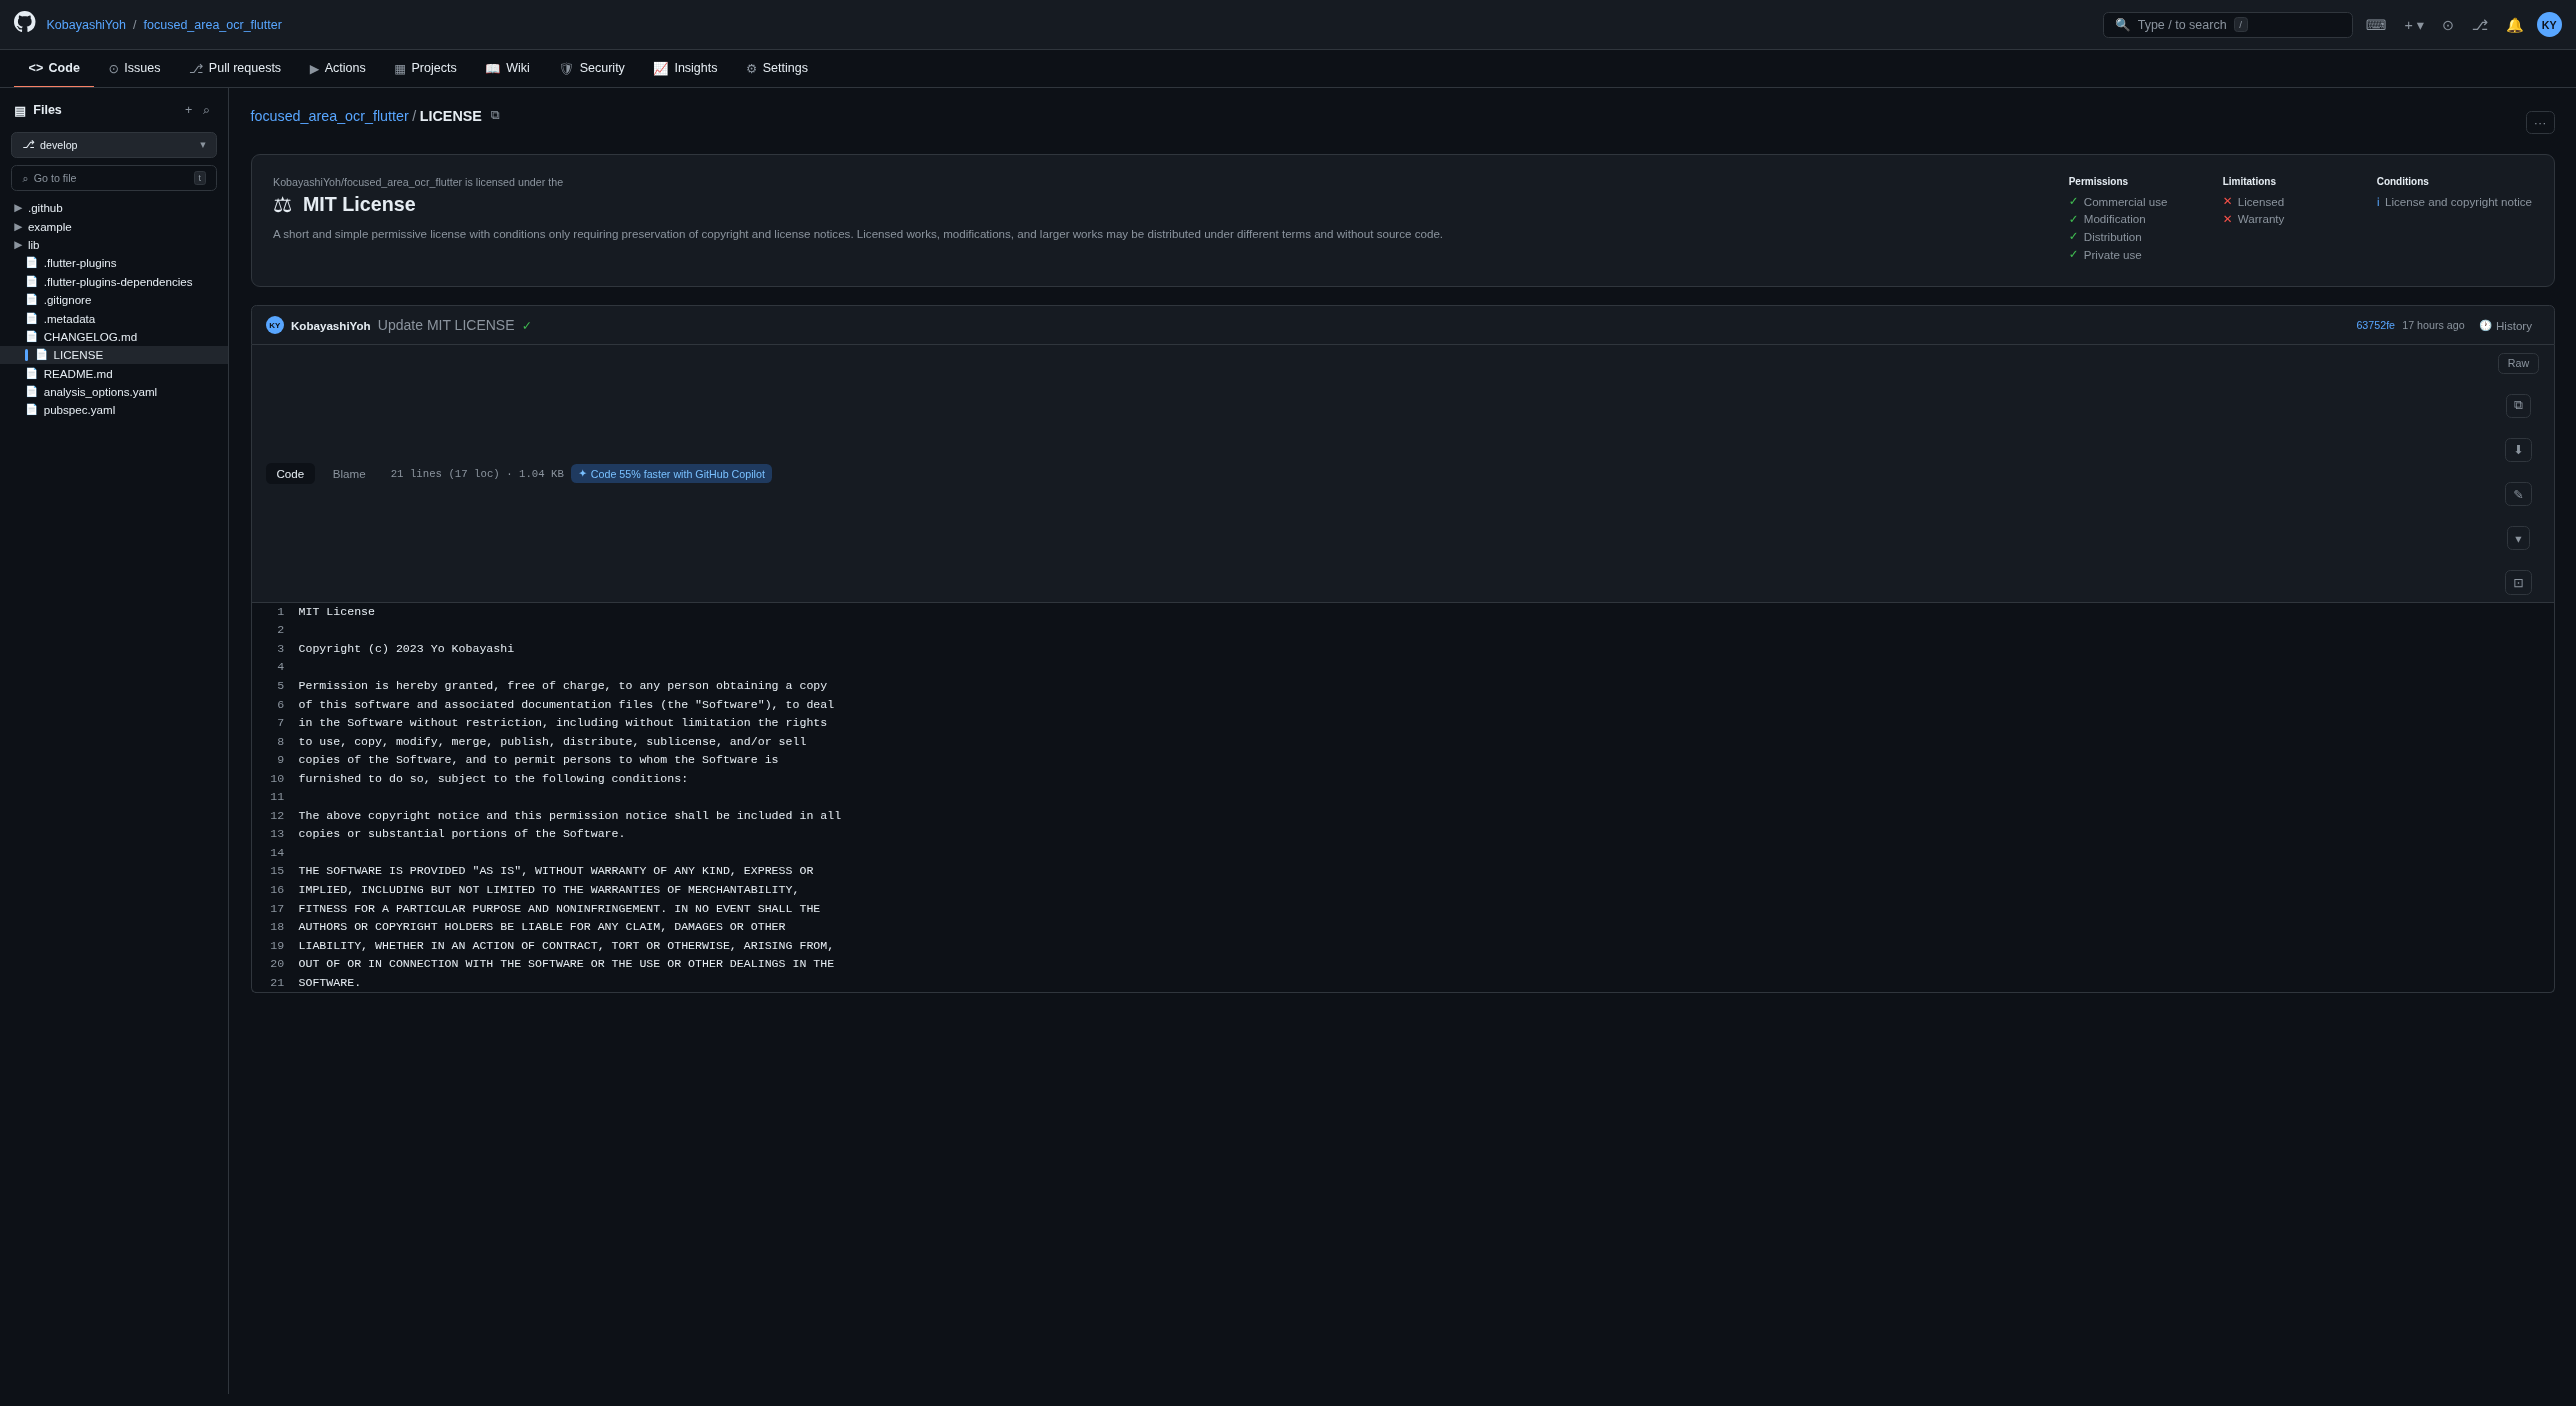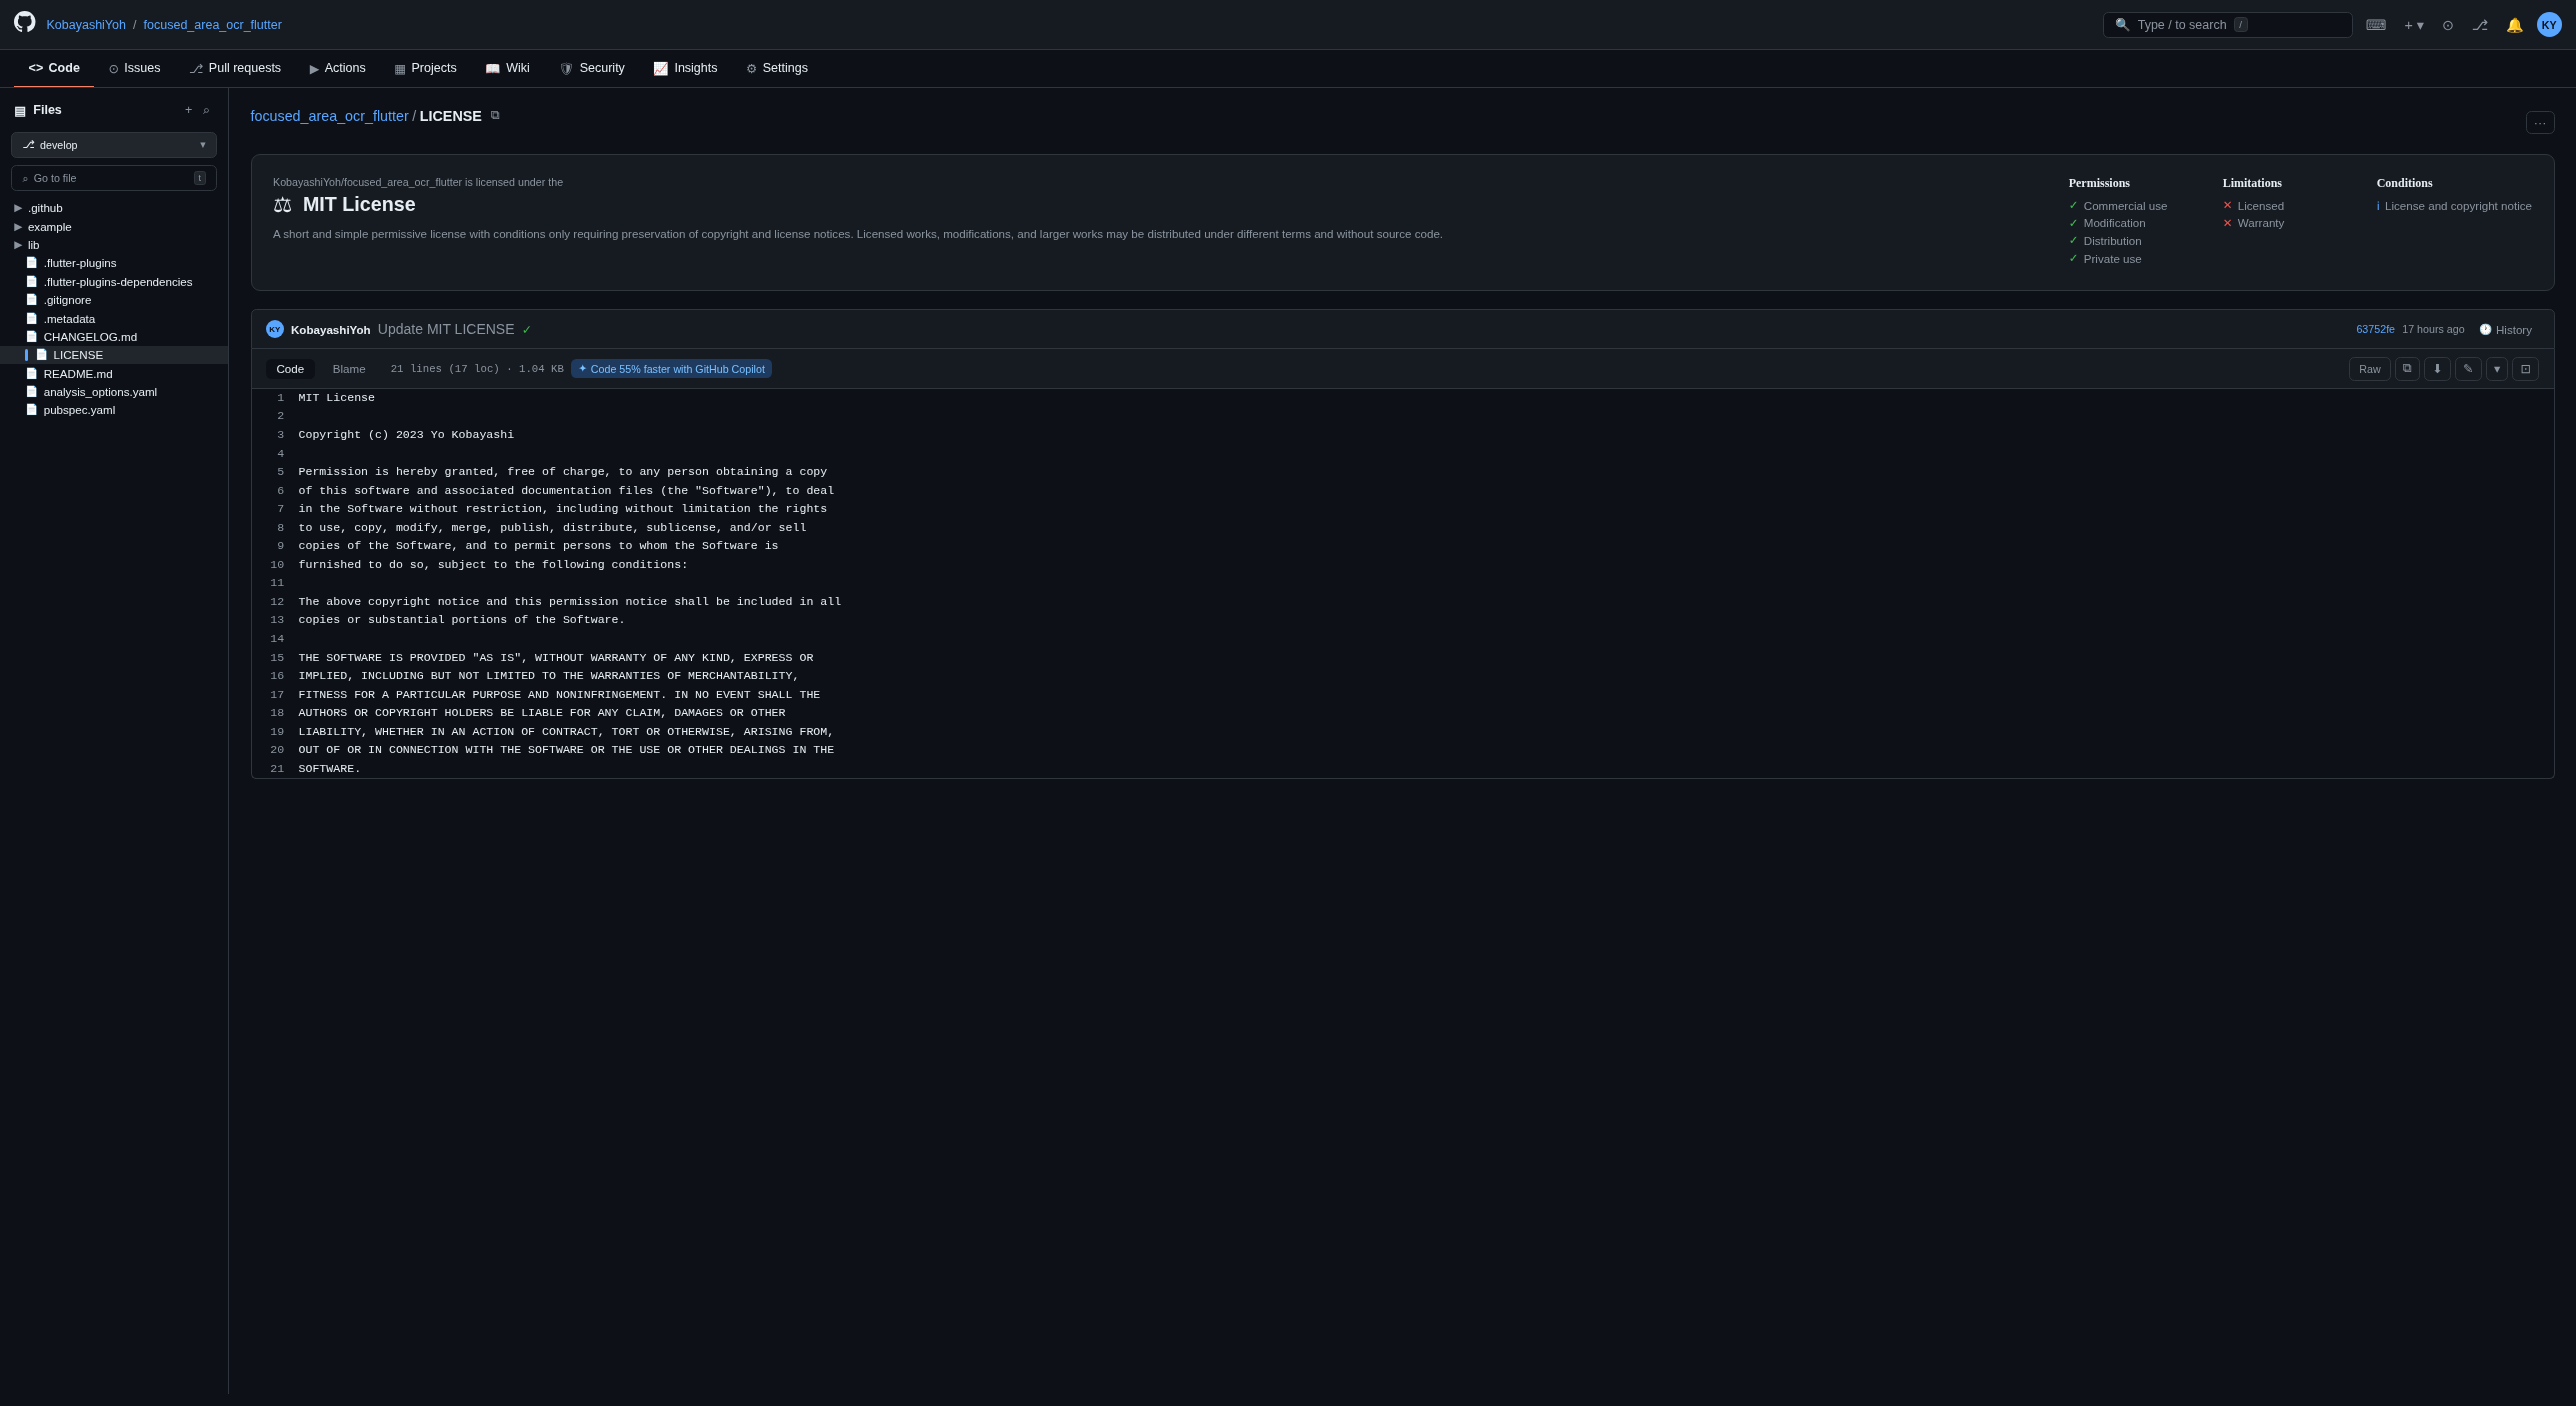--- a/index.html
+++ b/index.html
@@ -65,21 +65,21 @@
     .license-icon { font-size: 21.5px; color: #e6edf3; }
     .license-by { font-size: 10.7px; color: #8b949e; margin-bottom: 3.6px; }
     .license-name { font-size: 19.7px; font-weight: 600; color: #e6edf3; }
     .license-desc { font-size: 11.6px; color: #8b949e; line-height: 1.5; margin-bottom: 10.7px; }
     .not-legal { font-size: 10.7px; color: #8b949e; }
     .not-legal a { color: #58a6ff; text-decoration: none; }
     
     
     .license-info { display: flex; gap: 29px; }
     .info-col { min-width: 125px; }
-    .info-col-title { font-size: 12px; font-weight: 600; color: #e6edf3; margin-bottom: 7.2px; font-family: Liberation Serif, serif; }
+    .info-col-title { font-size: 10px; font-weight: 600; color: #e6edf3; margin-bottom: 7.2px; }
     .info-item { display: flex; align-items: center; gap: 5.4px; font-size: 11.6px; margin-bottom: 3.6px; }
     .info-item .check { color: #3fb950; }
     .info-item .cross { color: #f85149; }
     .info-item .info-i { color: #58a6ff; }
     .info-item .text { color: #8b949e; text-align: center; }
     
     
     .commit-bar { background: #161b22; border: 0.9px solid #30363d; border-radius: 5.4px 5.4px 0 0; padding: 9px 14.3px; display: flex; align-items: center; gap: 7.2px; }
     .commit-avatar { width: 18px; height: 18px; border-radius: 50%; background: #58a6ff; display: flex; align-items: center; justify-content: center; font-size: 8px; color: #0d1117; font-weight: bold; flex-shrink: 0; }
     .commit-author { color: #e6edf3; font-size: 11.6px; font-weight: 600; }
@@ -90,21 +90,21 @@
     .history-btn { display: flex; align-items: center; gap: 3.6px; color: #8b949e; font-size: 11.6px; cursor: pointer; padding: 3.6px 7.2px; border: none; background: none; border-radius: 3.6px; }
     .history-icon { font-size: 10.7px; }
     
     
     .code-toolbar { background: #161b22; border: 0.9px solid #30363d; border-top: none; padding: 7.2px 14.3px; display: flex; align-items: center; gap: 7.2px; }
     .code-tab { padding: 3.6px 10.7px; border-radius: 5.4px; font-size: 11.6px; cursor: pointer; color: #e6edf3; font-weight: 500; }
     .code-tab.active { background: #0d1117; }
     .code-tab:not(.active) { color: #8b949e; }
     .code-stats { color: #8b949e; font-size: 10.7px; margin-left: 7.2px; font-family: Liberation Mono, monospace; }
     .copilot-badge { display: flex; align-items: center; gap: 3.6px; background: #1f3a5f; color: #79c0ff; border-radius: 5.4px; padding: 2.7px 7.2px; font-size: 10.7px; }
-    .raw-actions { margin-left: auto; display: flex; gap: 4px; }
+    .raw-actions { margin-left: auto; display: flex; align-items: center; gap: 20px; flex-direction: column; }
     .raw-btn { background: none; border: 0.9px solid #30363d; border-radius: 5.4px; color: #8b949e; cursor: pointer; padding: 3.6px 9px; font-size: 10.7px; }
     .icon-btn { background: none; border: 0.9px solid #30363d; border-radius: 5.4px; color: #8b949e; cursor: pointer; padding: 3.6px 7.2px; font-size: 12.5px; }
     
     
     .code-view { background: #0d1117; border: 0.9px solid #30363d; border-top: none; border-radius: 0 0 5.4px 5.4px; overflow: hidden; font-family: 'SFMono-Regular', Consolas, 'Liberation Mono', Menlo, monospace; font-size: 11.6px; line-height: 1.6; }
     .code-line { display: flex; }
     .line-num { color: #8b949e; text-align: right; padding: 0 14.3px 0 10.7px; min-width: 47px; user-select: none; flex-shrink: 0; }
     .line-content { color: #e6edf3; padding: 0 14.3px 0 0; flex: 1; white-space: pre; }
   </style>
 </head>

